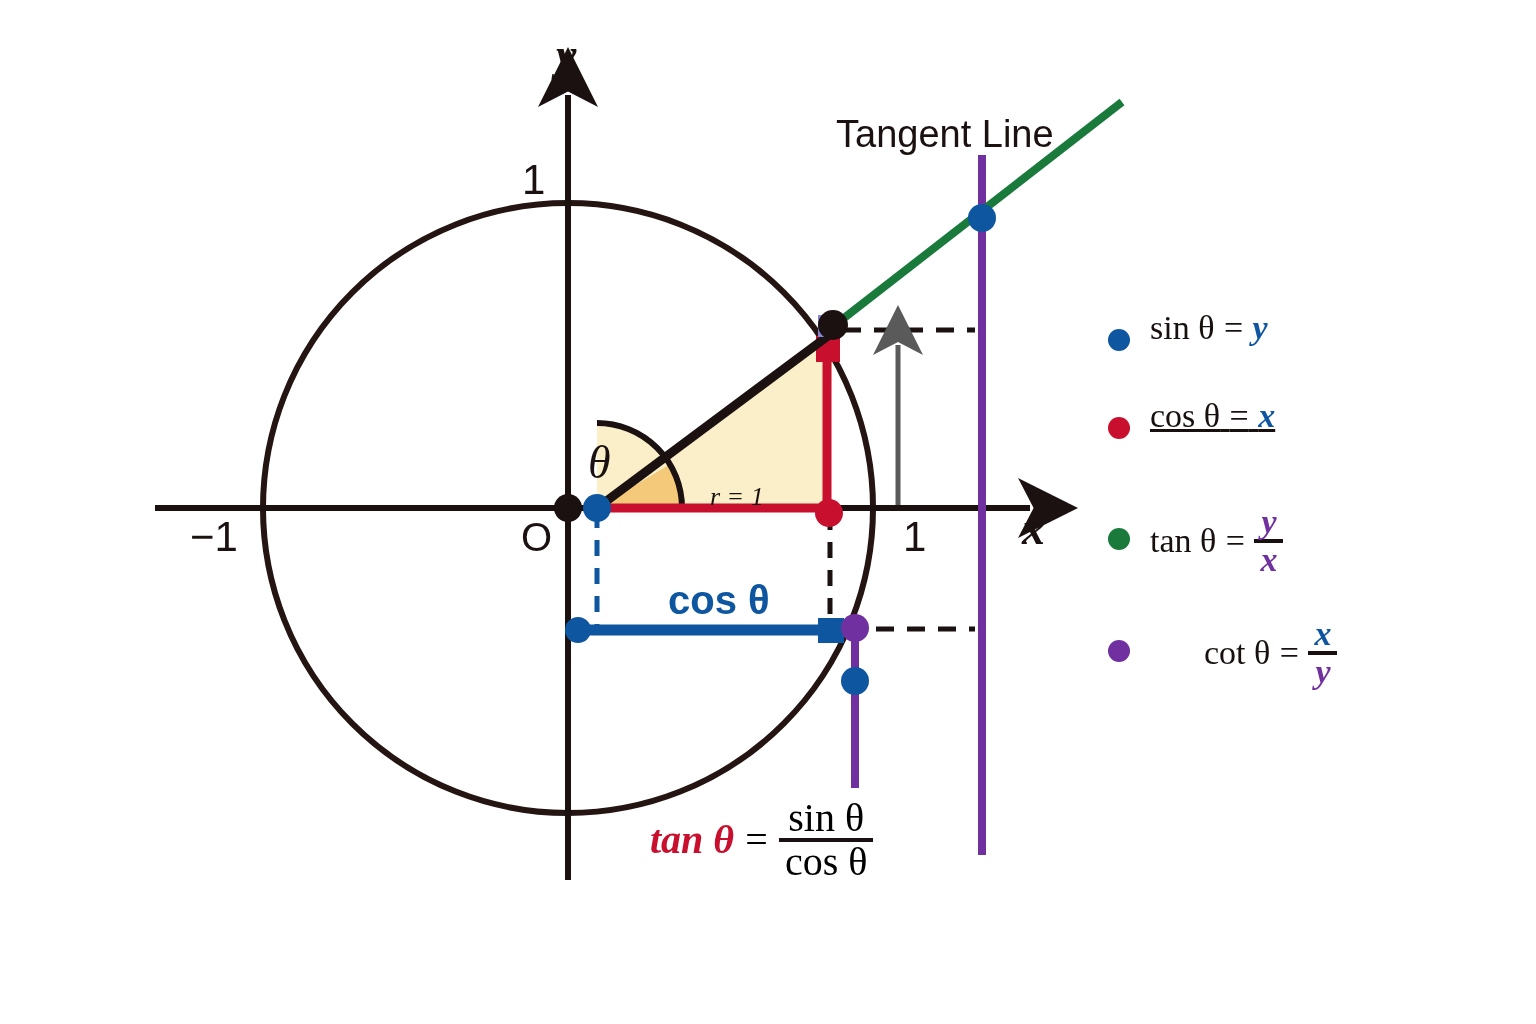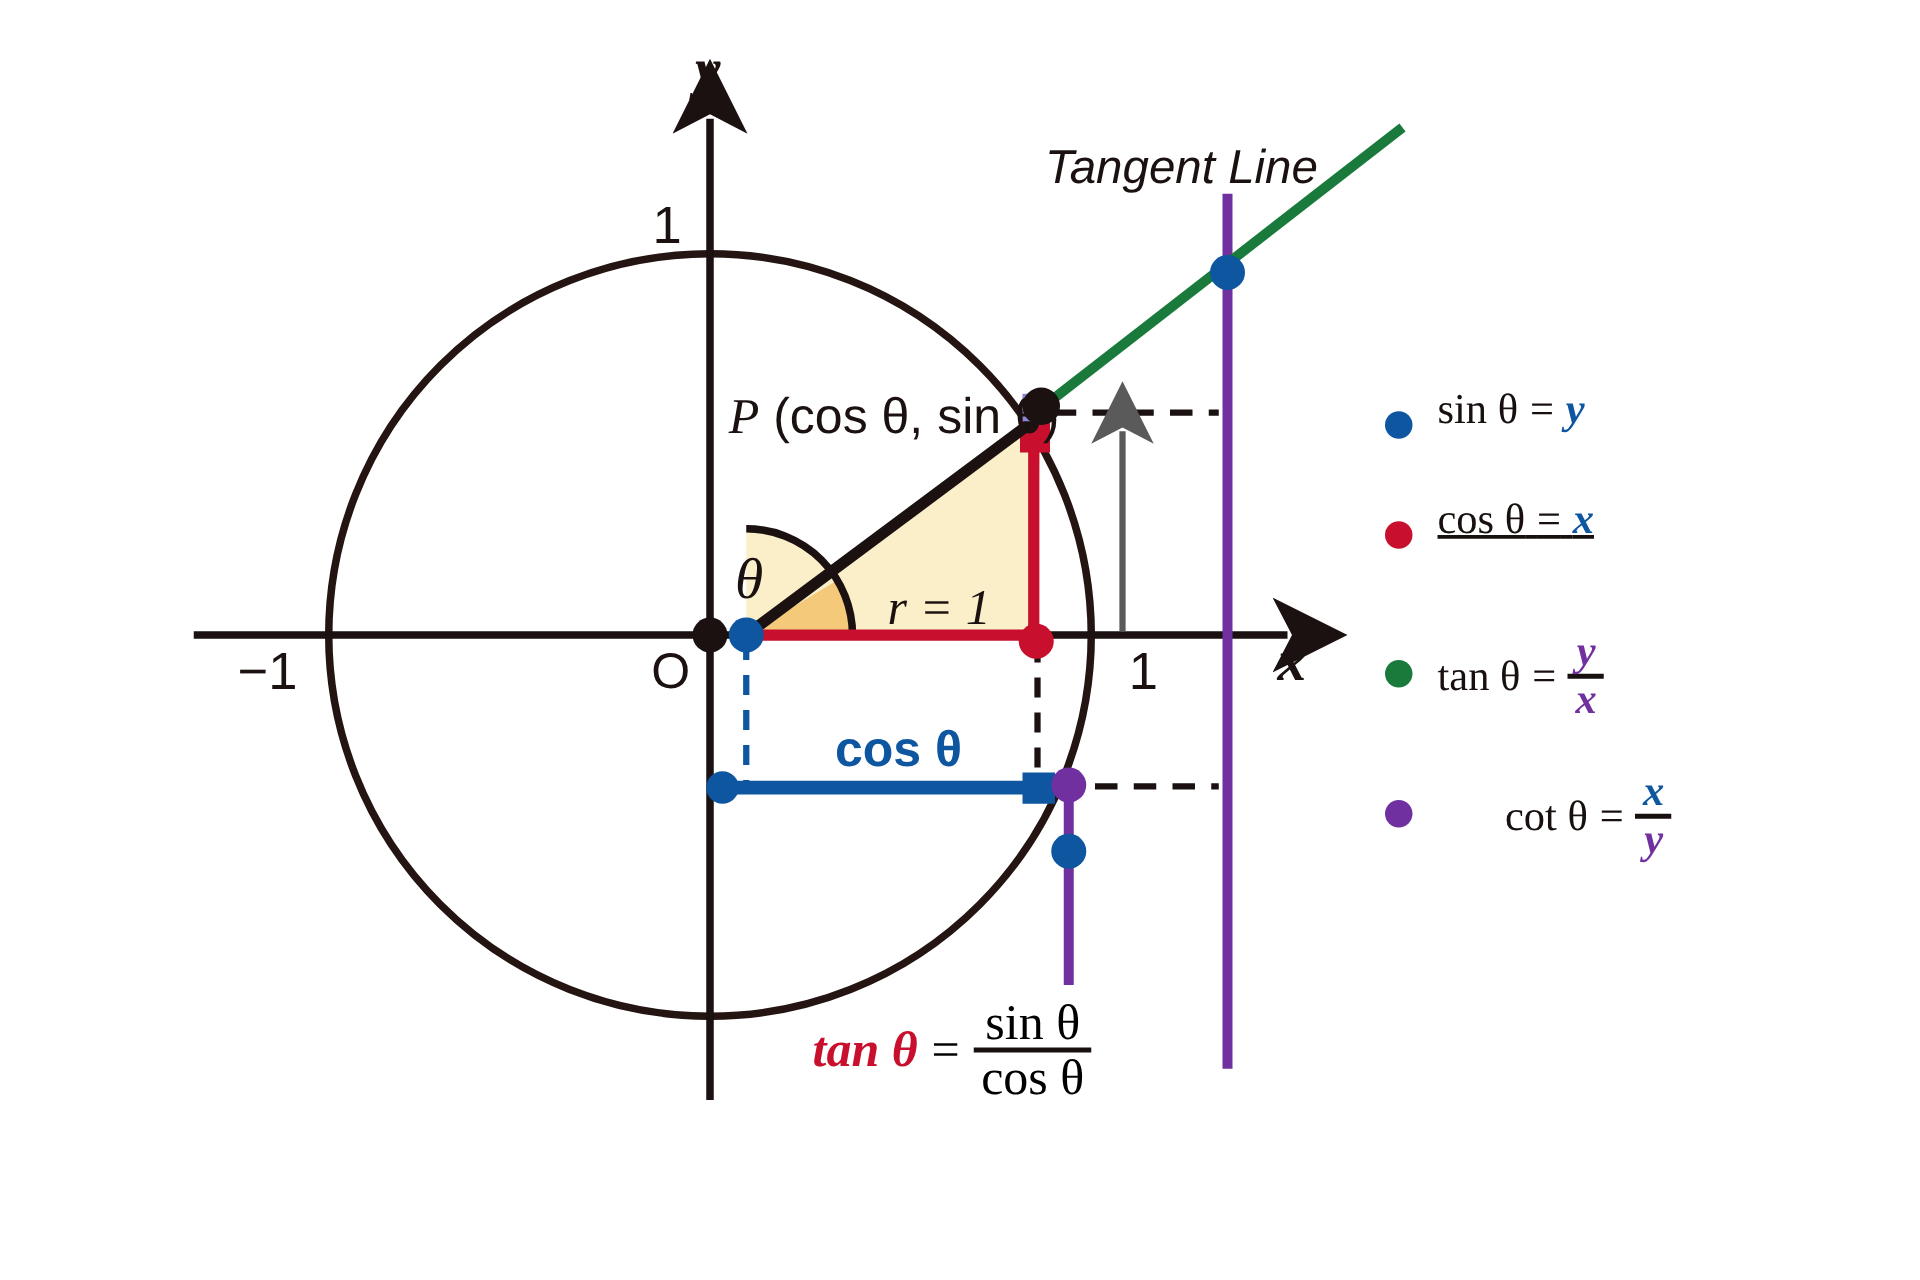--- a/index.html
+++ b/index.html
@@ -10,21 +10,21 @@
 
   .lbl{position:absolute;white-space:nowrap;color:#1a1110;
        font-family:"Liberation Sans",sans-serif;}
   .serif{font-family:"Liberation Serif",serif;}
 
   .axis-name{font-size:46px;font-style:italic;font-weight:700;}
   .tick{font-size:42px;}
   .origin{font-size:40px;}
   .ptlabel{font-size:40px;}
   .ital{font-style:italic;}
-  .rlabel{font-size:40px;}
+  .rlabel{font-size:26px;margin-top:20px;}
   .theta{font-size:46px;font-style:italic;}
   .cosbar-lbl{font-size:40px;color:#0e56a0;font-weight:600;}
   .linelbl{font-size:38px;}
   .legend-row{position:absolute;font-size:34px;color:#17100f;}
   .legend-dot{position:absolute;width:22px;height:22px;border-radius:50%;}
   .val{font-style:italic;font-weight:700;}
   .frac{display:inline-block;vertical-align:middle;text-align:center;
         position:relative;top:-2px;}
   .frac .num{display:block;line-height:1.0;padding:0 6px;}
   .frac .den{display:block;line-height:1.0;padding:0 6px;
@@ -99,32 +99,28 @@
   </svg>
 
   <div class="lbl axis-name serif" style="left:556px;top:28px;">y</div>
   <div class="lbl axis-name serif" style="left:1022px;top:502px;">x</div>
 
   <div class="lbl tick" style="left:522px;top:156px;">1</div>
   <div class="lbl tick" style="left:190px;top:513px;">−1</div>
   <div class="lbl tick" style="left:903px;top:513px;">1</div>
   <div class="lbl origin" style="left:521px;top:515px;">O</div>
 
-  <div class="lbl ptlabel" style="left:583px;top:309px;">
-    <span class="ital serif">P</span>
-    <span>(cos θ, sin θ)</span>
-  </div>
 
   <div class="lbl theta serif" style="left:588px;top:436px;">θ</div>
 
   <div class="lbl rlabel serif ital" style="left:710px;top:462px;">r = 1</div>
 
   <div class="lbl cosbar-lbl" style="left:668px;top:578px;">cos θ</div>
 
-  <div class="lbl linelbl" style="left:836px;top:113px;font-style:italic;">Tangent Line</div>
+  <div class="lbl linelbl" style="left:836px;top:113px;">Tangent Line</div>
 
   <div class="tanformula" style="left:650px;top:800px;">
     <span class="lhs serif">tan θ</span>
     <span class="serif">=</span>
     <span class="frac">
       <span class="num serif">sin θ</span>
       <span class="den serif">cos θ</span>
     </span>
   </div>
 

